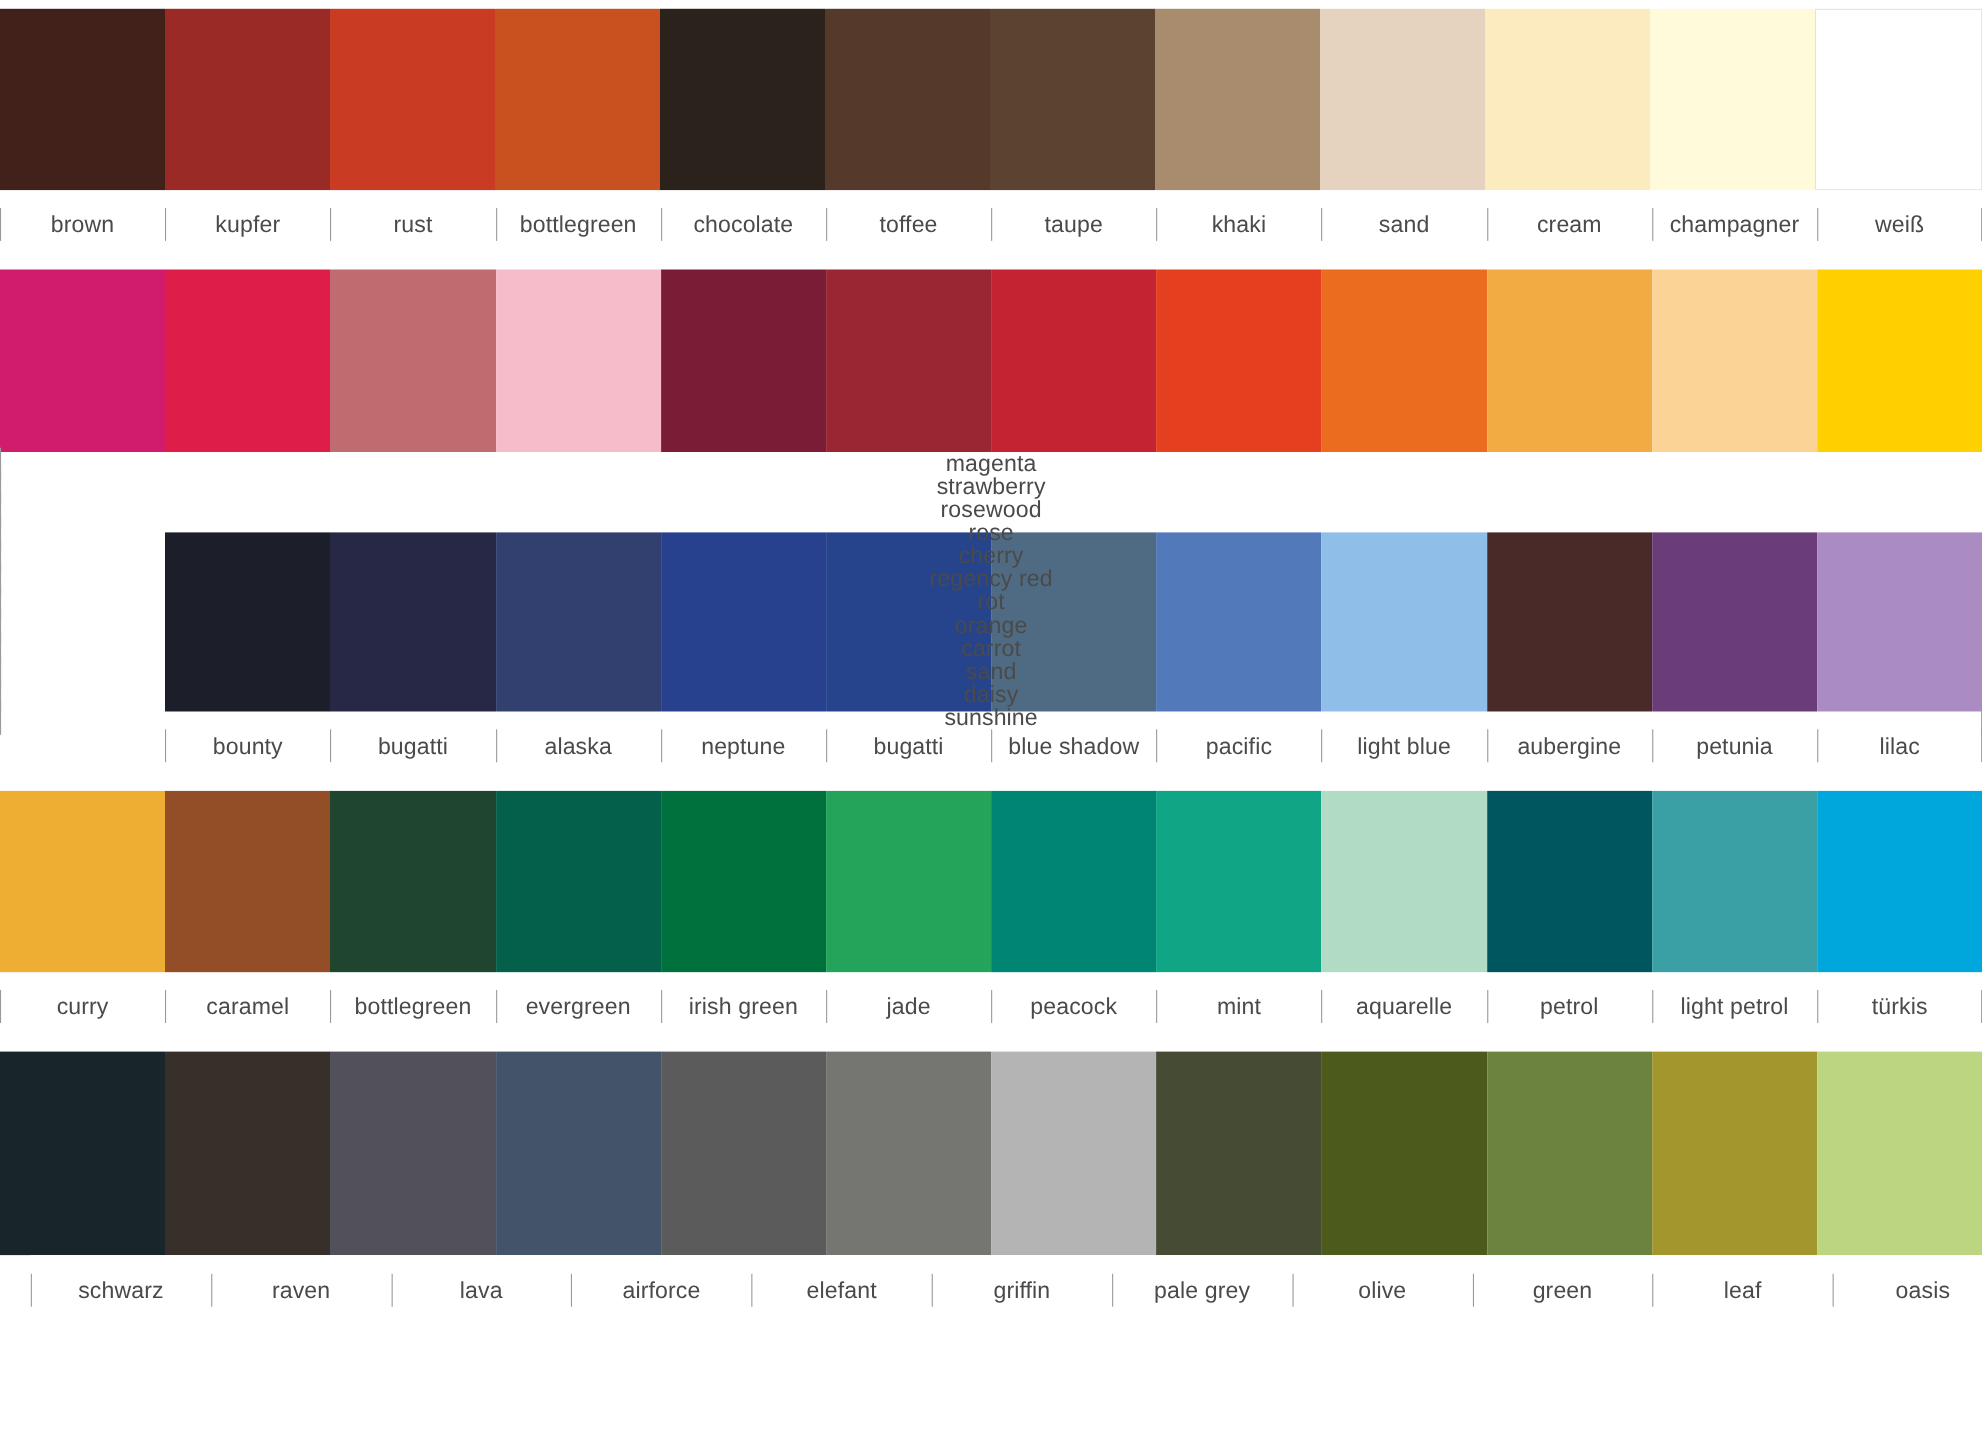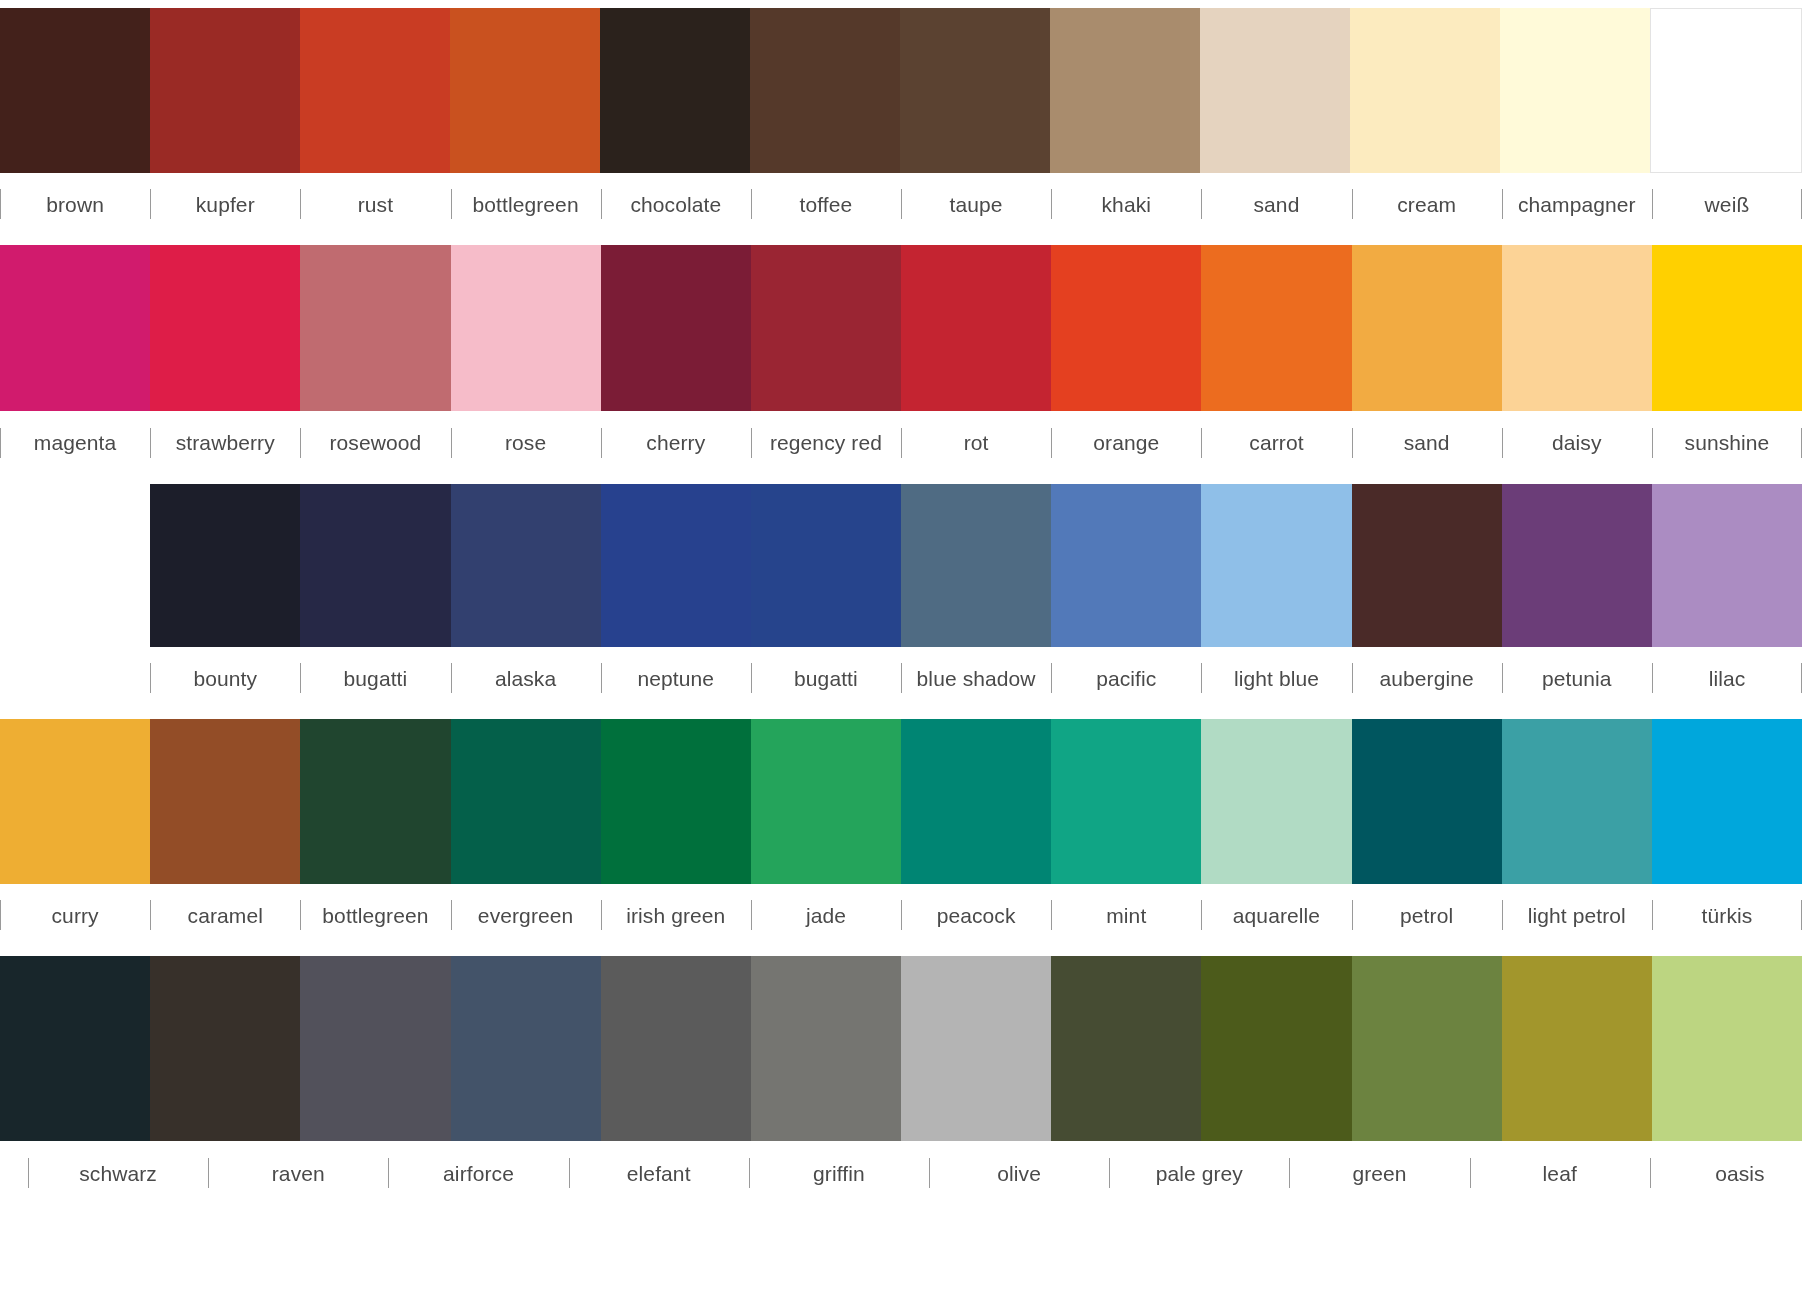--- a/index.html
+++ b/index.html
@@ -102,21 +102,21 @@
     display: block;
     line-height: 1;
     white-space: nowrap;
   }
 
   
   .row-1 .swatch-band { height: 165px; }
   .row-1 .label-band  { height: 62px; }
 
   .row-2 .swatch-band { height: 166px; margin-top: 0; }
-  .row-2 .label-band  { height: 63px; }
+  .row-2 .label-band  { height: 63px; flex-direction: column; }
 
   .row-3 .swatch-band { height: 163px; }
   .row-3 .label-band  { height: 62px; }
 
   .row-4 .swatch-band { height: 165px; }
   .row-4 .label-band  { height: 62px; }
 
   .row-5 .swatch-band { height: 185px; }
   .row-5 .label-band  { height: 64px; margin-left: 28px; }
 
@@ -363,33 +363,36 @@
           <div class="swatch-cell" title="#bcd581" style="background: rgb(188, 213, 129);"></div>
         </div>
         <div class="label-band">
           <div class="label-cell">
             <span class="label-text">schwarz</span>
           </div>
           <div class="label-cell">
             <span class="label-text">raven</span>
           </div>
           <div class="label-cell">
+            <span class="label-text">lava</span>
+          </div>
+          <div class="label-cell">
             <span class="label-text">airforce</span>
           </div>
           <div class="label-cell">
             <span class="label-text">elefant</span>
           </div>
           <div class="label-cell">
             <span class="label-text">griffin</span>
           </div>
           <div class="label-cell">
+            <span class="label-text">pale grey</span>
+          </div>
+          <div class="label-cell">
             <span class="label-text">olive</span>
-          </div>
-          <div class="label-cell">
-            <span class="label-text">pale grey</span>
           </div>
           <div class="label-cell">
             <span class="label-text">green</span>
           </div>
           <div class="label-cell">
             <span class="label-text">leaf</span>
           </div>
           <div class="label-cell">
             <span class="label-text">oasis</span>
           </div>

